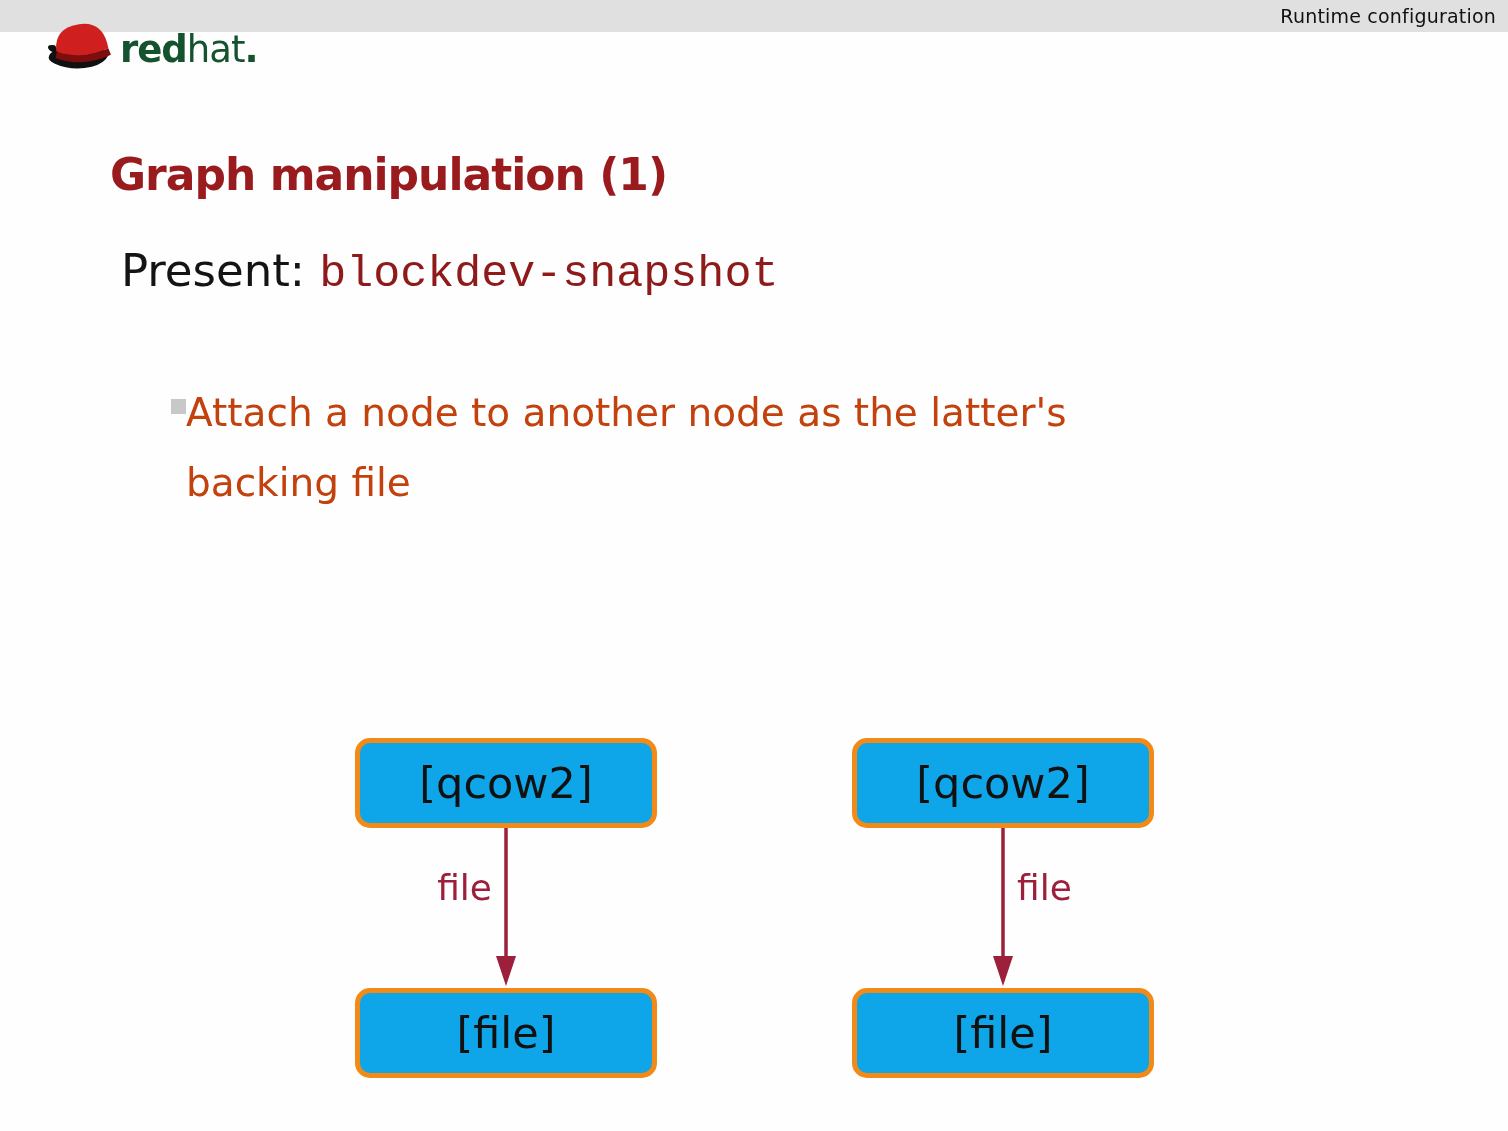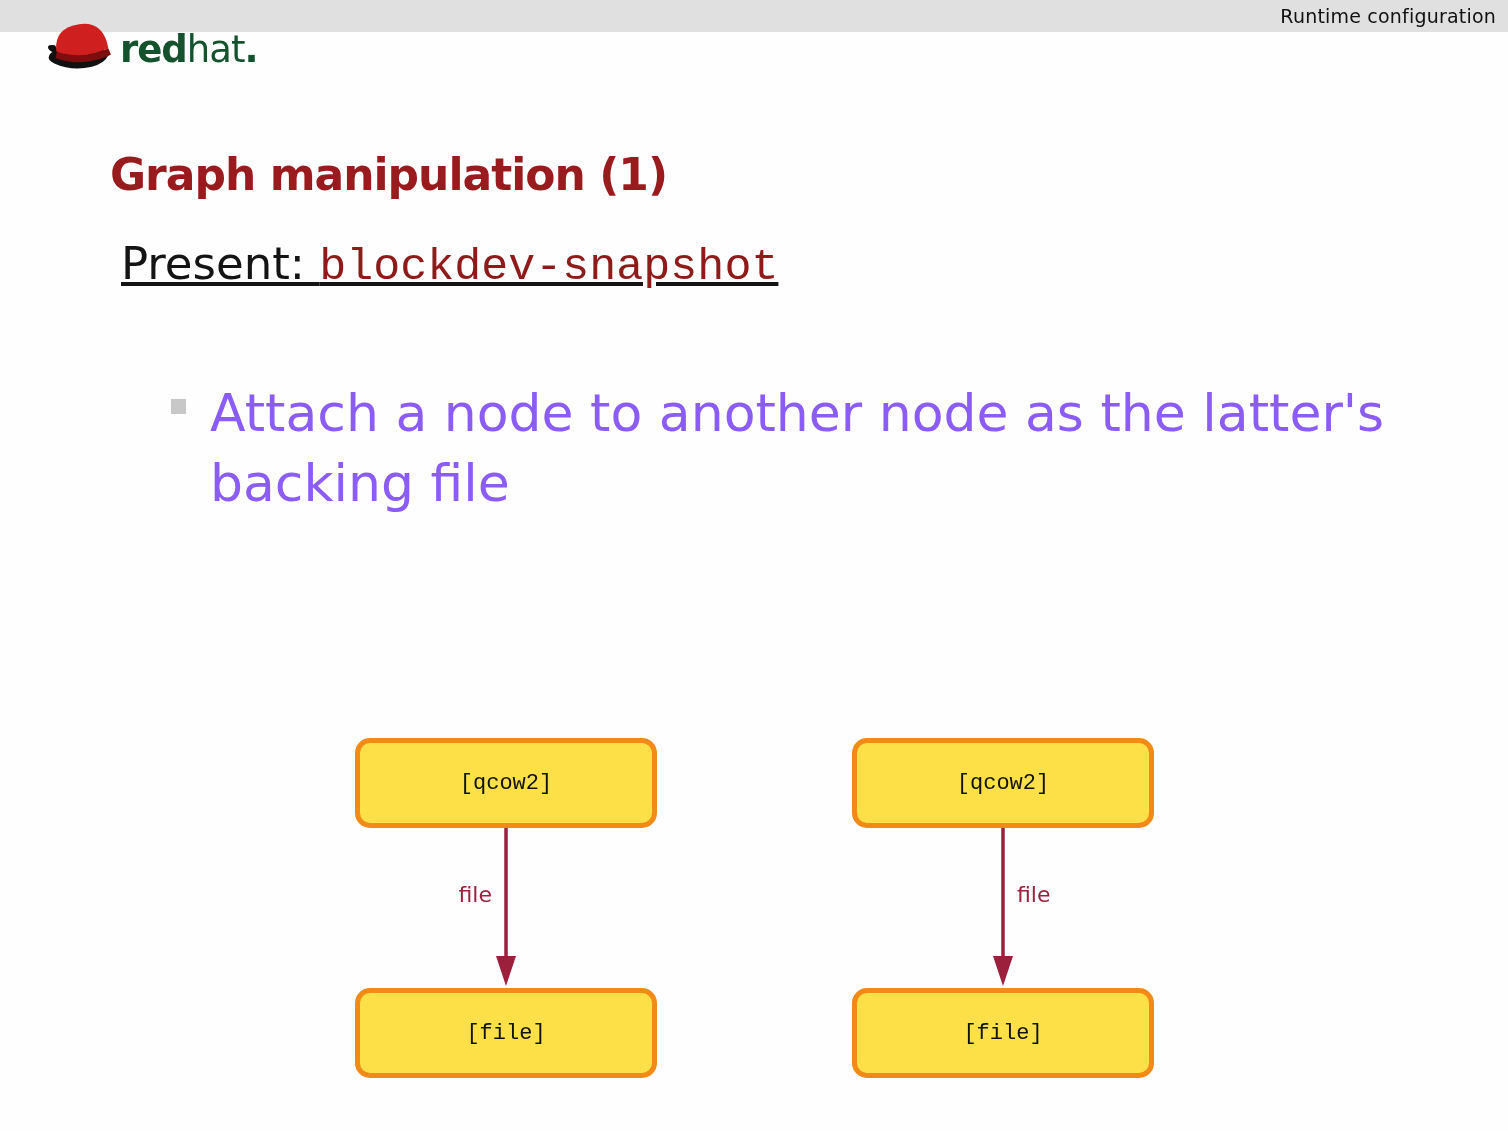--- a/index.html
+++ b/index.html
@@ -33,59 +33,59 @@
   .logo .w-light{font-weight:500;}
   .logo .w-dot{font-weight:800;}
   
   .slide-title{
     position:absolute;left:110px;top:120px;
     font-size:44px;font-weight:700;letter-spacing:-1px;
     color:#9a1b1e;white-space:nowrap;
   }
   
   .intro{
-    position:absolute;left:121px;top:236px;
-    font-size:45px;line-height:56px;color:#141414;white-space:nowrap;text-decoration:underline;
+    position:absolute;left:121px;top:227px;
+    font-size:45px;line-height:88px;color:#141414;white-space:nowrap;
   }
   .code{
     font-family:"Liberation Mono","DejaVu Sans Mono",monospace;
     color:#8f1a1a;font-size:45px;
   }
   
   .bullet-item{
     position:absolute;left:171px;top:378px;
     display:flex;align-items:flex-start;
   }
   .bullet-marker{
     width:15px;height:15px;background:#c8c8c8;
     margin-top:21px;flex:0 0 auto;
   }
   .bullet-text{
-    margin-left:24px;font-size:52px;line-height:70px;color:#8b5cf6;
+    font-size:39px;line-height:70px;color:#c2410c;
     white-space:nowrap;
   }
   
   .diagram{
     position:absolute;left:0;top:726px;width:1508px;height:380px;
   }
   .col{position:absolute;top:0;width:302px;height:370px;}
   .col-0{left:355px;}
   .col-1{left:852px;}
   .node{
     position:absolute;left:0;width:292px;height:80px;
-    border:5px solid #f18a16;border-radius:15px;background:#fde047;
+    border:5px solid #f18a16;border-radius:15px;background:#0ea5e9;
     display:flex;align-items:center;justify-content:center;
-    font-size:22px;color:#111;font-family:Liberation Mono, monospace;
+    font-size:43px;color:#111;
   }
   .node-top{top:12px;}
   .node-bottom{top:262px;text-align:right;}
   .edge{position:absolute;left:0;top:102px;width:302px;height:160px;}
   .edge svg{position:absolute;left:0;top:0;}
   .edge-label{
-    position:absolute;top:56px;font-size:22px;color:#9c1f3c;line-height:1;text-align:right;
+    position:absolute;top:42px;font-size:36px;color:#9c1f3c;line-height:1;text-align:right;
   }
   .label-left .edge-label{right:calc(50% + 14px);}
   .label-right .edge-label{left:calc(50% + 14px);}
 </style>
 </head>
 <body>
 
 <div class="topbar">
   <span class="bar-label">Runtime configuration</span>
 </div>

